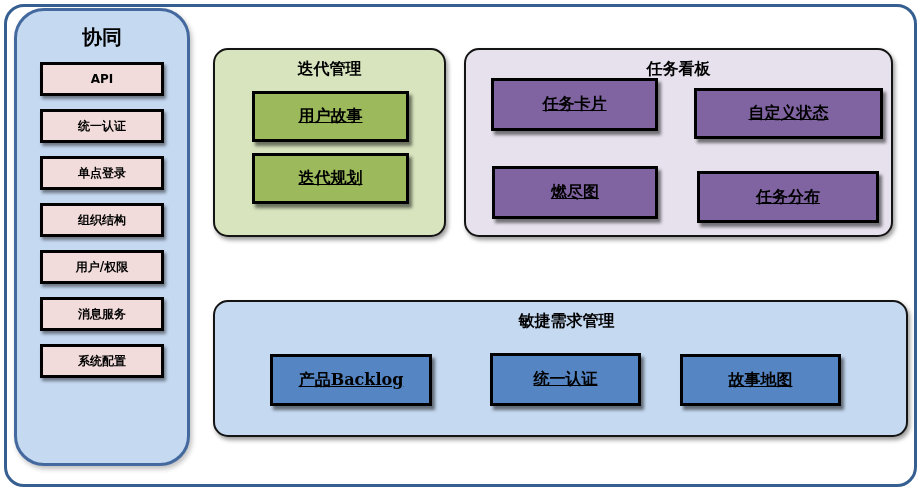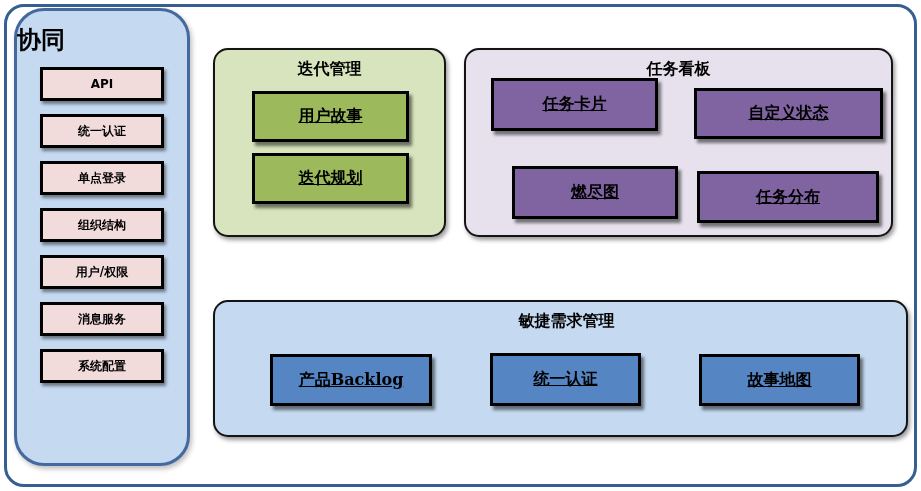--- a/index.html
+++ b/index.html
@@ -27,22 +27,22 @@
     position: absolute;
     left: 14px; top: 8px;
     width: 170px; height: 452px;
     background: var(--sidebar-bg, #c5d9f1);
     border: 3px solid var(--sidebar-border, #44699f);
     border-radius: 30px;
     box-shadow: 2px 3px 5px rgba(0,0,0,0.25);
   }
   .sidebar-title {
     margin-top: 13px;
-    text-align: left;
-    font-size: 24px;
+    text-align: center;
+    font-size: 20px;
     font-weight: bold;
     color: #000;
   }
   .sidebar-items {
     margin-top: 11px;
     display: flex;
     flex-direction: column;
     align-items: center;
     gap: 13px;
   }
@@ -99,26 +99,26 @@
   .panel-requirements { left: 213px; top: 300px; width: 679px; height: 133px;
     background: var(--requirements-panel-bg, #c5d9f1); padding-left: 12px; }
   .panel-requirements .feature-box { background: var(--requirements-item-bg, #5585c2); }
 
   
   .box-user-story     { left: 37px;  top: 41px;  width: 151px; height: 45px; }
   .box-iter-planning  { left: 37px;  top: 103px; width: 151px; height: 45px; }
   
   .box-task-card      { left: 25px;  top: 28px;  width: 161px; height: 47px; }
   .box-custom-status  { left: 228px; top: 38px;  width: 183px; height: 45px; }
-  .box-burndown       { left: 26px;  top: 116px; width: 160px; height: 47px; margin-left: 20px; }
+  .box-burndown       { left: 26px;  top: 116px; width: 160px; height: 47px; }
   .box-task-dist      { left: 231px; top: 121px; width: 176px; height: 46px; }
   
   .box-backlog        { left: 55px;  top: 52px;  width: 156px; height: 46px; }
   .box-roadmap        { left: 275px; top: 51px;  width: 145px; height: 47px; }
-  .box-story-map      { left: 484px; top: 52px;  width: 155px; height: 46px; }
+  .box-story-map      { left: 465px; top: 52px;  width: 155px; height: 46px; }
 </style>
 </head>
 <body>
 
 <div class="page">
   <div class="outer-frame"></div>
 
   <div class="sidebar">
     <div class="sidebar-title">协同</div>
     <div class="sidebar-items">

